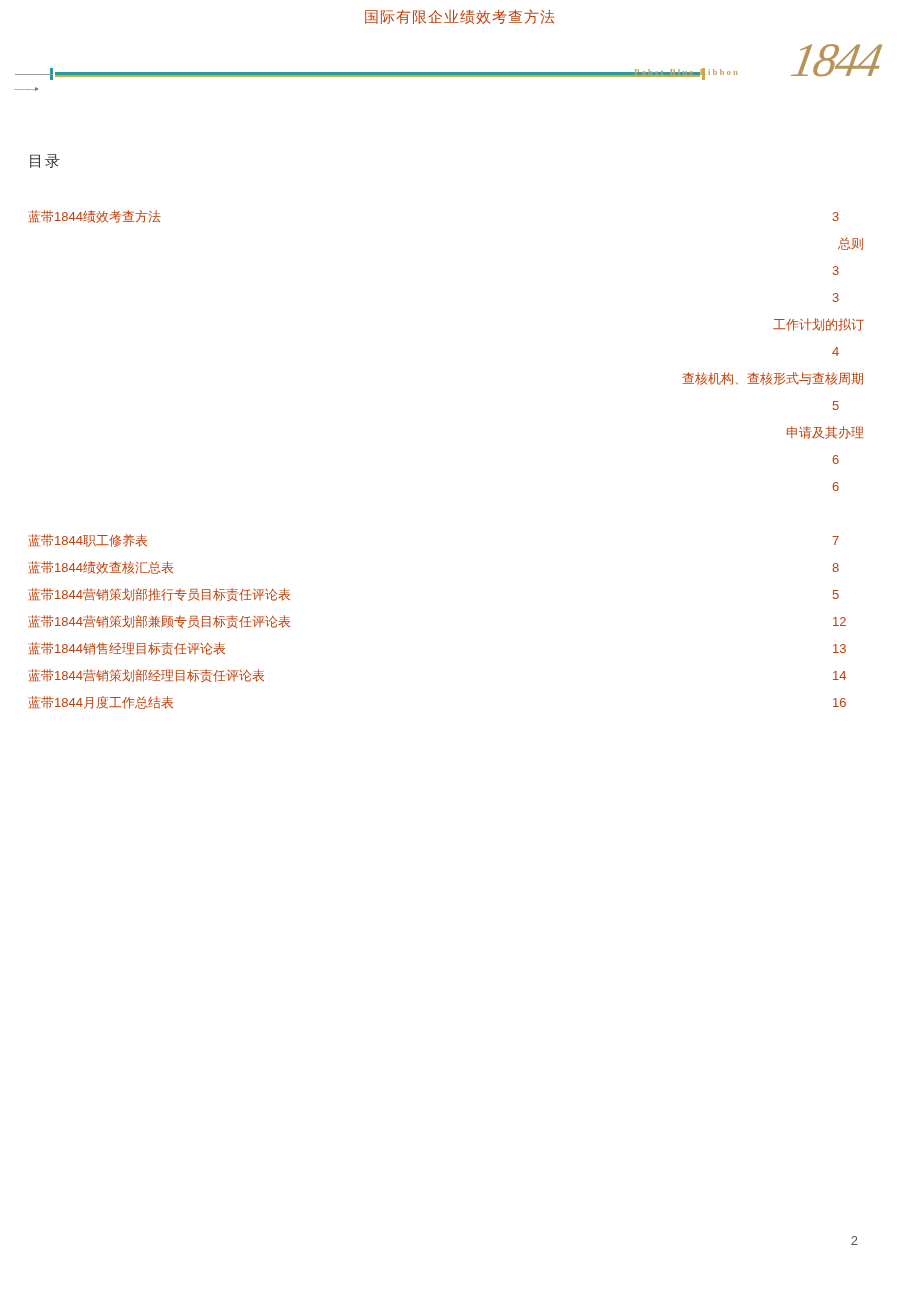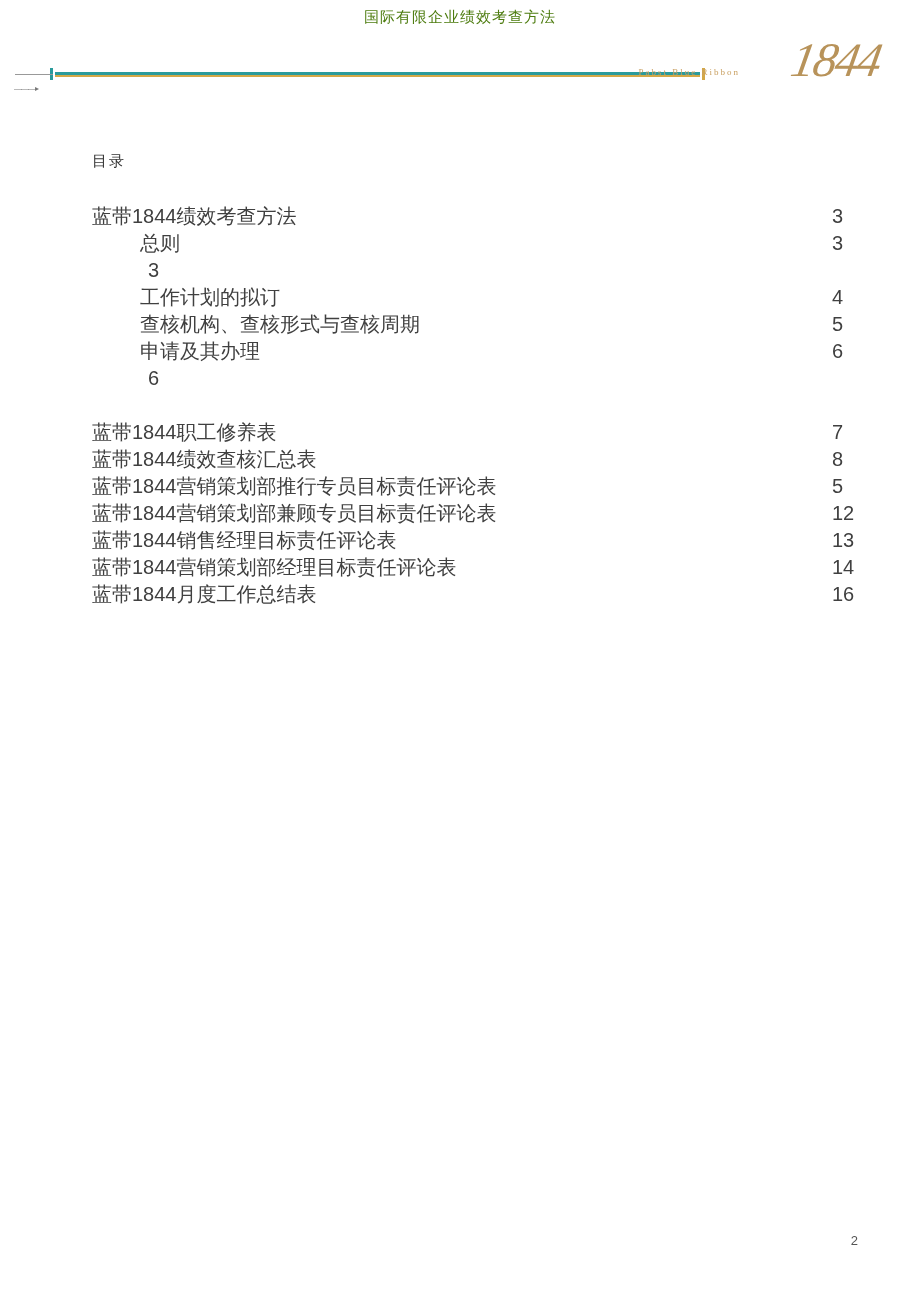--- a/index.html
+++ b/index.html
@@ -12,21 +12,21 @@
       height: 1303px;
       background: #ffffff;
       font-family: "Microsoft YaHei", "SimSun", sans-serif;
       position: relative;
       color: #333;
     }
     .header-title {
       text-align: center;
       font-size: 15px;
       padding-top: 8px;
-      color: #4d7c0f;
+      color: #c2410c;
       letter-spacing: 1px;
     }
     .header-bar {
       position: relative;
       margin-top: 35px;
       height: 50px;
     }
     .bar-line {
       position: absolute;
       left: 55px;
@@ -60,21 +60,21 @@
       height: 12px;
       background: #d4a847;
     }
     .brand-text {
       position: absolute;
       right: 180px;
       top: 5px;
       font-size: 9px;
       letter-spacing: 2px;
       color: #c9a062;
-      font-weight: normal;
+      font-weight: bold;
       font-family: Georgia, serif;
     }
     .brand-logo {
       position: absolute;
       right: 40px;
       top: -30px;
       font-size: 48px;
       font-family: "Brush Script MT", cursive;
       font-style: italic;
       color: #b8935a;
@@ -83,47 +83,47 @@
     }
     .bar-arrow {
       position: absolute;
       left: 14px;
       top: 22px;
       font-size: 8px;
       color: #777;
       letter-spacing: -1px;
     }
     .content {
-      padding: 40px 56px 0 48px;
-      margin-left: 44px;
+      padding: 40px 56px 0 28px;
     }
     .toc-heading {
       font-size: 15px;
       color: #333;
       margin-bottom: 32px;
       letter-spacing: 2px;
     }
     .toc-row {
       display: flex;
       justify-content: space-between;
       align-items: flex-end;
-      font-size: 20px;
+      font-size: 13px;
       line-height: 27px;
-      color: #404040;
+      color: #c2410c;
     }
     .toc-row .title {
       flex: 1;
     }
     .toc-row .page {
       width: 40px;
       text-align: left;
       padding-left: 8px;
     }
     .toc-sub {
       padding-left: 48px;
+      flex-direction: column;
     }
     .toc-gap {
       height: 27px;
     }
     .footer-page {
       position: absolute;
       bottom: 55px;
       right: 62px;
       font-size: 13px;
       color: #555;

